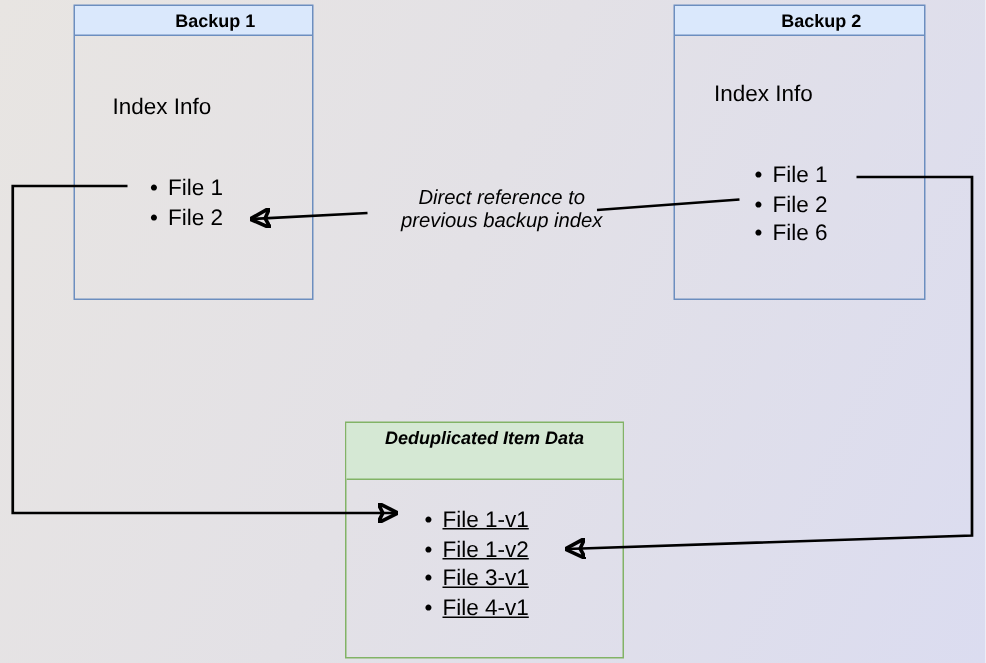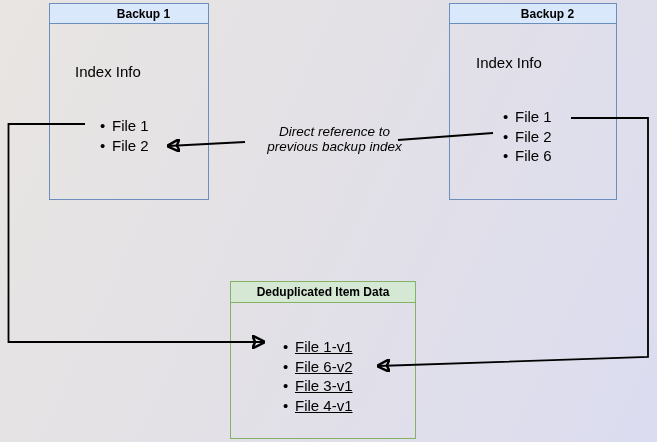--- a/index.html
+++ b/index.html
@@ -24,21 +24,21 @@
   .node.green { border-color: #82b366; }
   .node-header {
     box-sizing: border-box;
     width: 100%;
     text-align: center;
     font-weight: bold;
     font-size: 12px;
     border-bottom: 1px solid;
   }
   .blue  .node-header { background: #dae8fc; border-bottom-color: #6c8ebf; height: 20px; line-height: 20px; padding-left: 29px; }
-  .green .node-header { background: #d5e8d4; border-bottom-color: #82b366; height: 21px; line-height: 21px; }
+  .green .node-header { background: #d5e8d4; border-bottom-color: #82b366; height: 38px; line-height: 21px; font-style: italic; }
   .section-label {
     position: absolute;
     font-size: 15px;
     white-space: nowrap;
   }
   .file-list {
     position: absolute;
     font-size: 15px;
     line-height: 19.5px;
     white-space: nowrap;
@@ -81,21 +81,21 @@
       <div class="li"><span class="dot">•</span><span>File 1</span></div>
       <div class="li"><span class="dot">•</span><span>File 2</span></div>
       <div class="li"><span class="dot">•</span><span>File 6</span></div>
     </div>
   </div>
 
   <div class="node green" style="left:230px; top:281px; width:186px; height:158px;">
     <div class="node-header">Deduplicated Item Data</div>
     <div class="file-list" style="left:52px; top:55px;text-decoration:underline;">
       <div class="li"><span class="dot">•</span><span>File 1-v1</span></div>
-      <div class="li"><span class="dot">•</span><span>File 6-v2</span></div>
+      <div class="li"><span class="dot">•</span><span>File 1-v2</span></div>
       <div class="li"><span class="dot">•</span><span>File 3-v1</span></div>
       <div class="li"><span class="dot">•</span><span>File 4-v1</span></div>
     </div>
   </div>
 
   <div class="annotation">Direct reference to
 previous backup index</div>
 
   <svg class="wires" width="657" height="442" viewBox="0 0 657 442">
     <defs>

